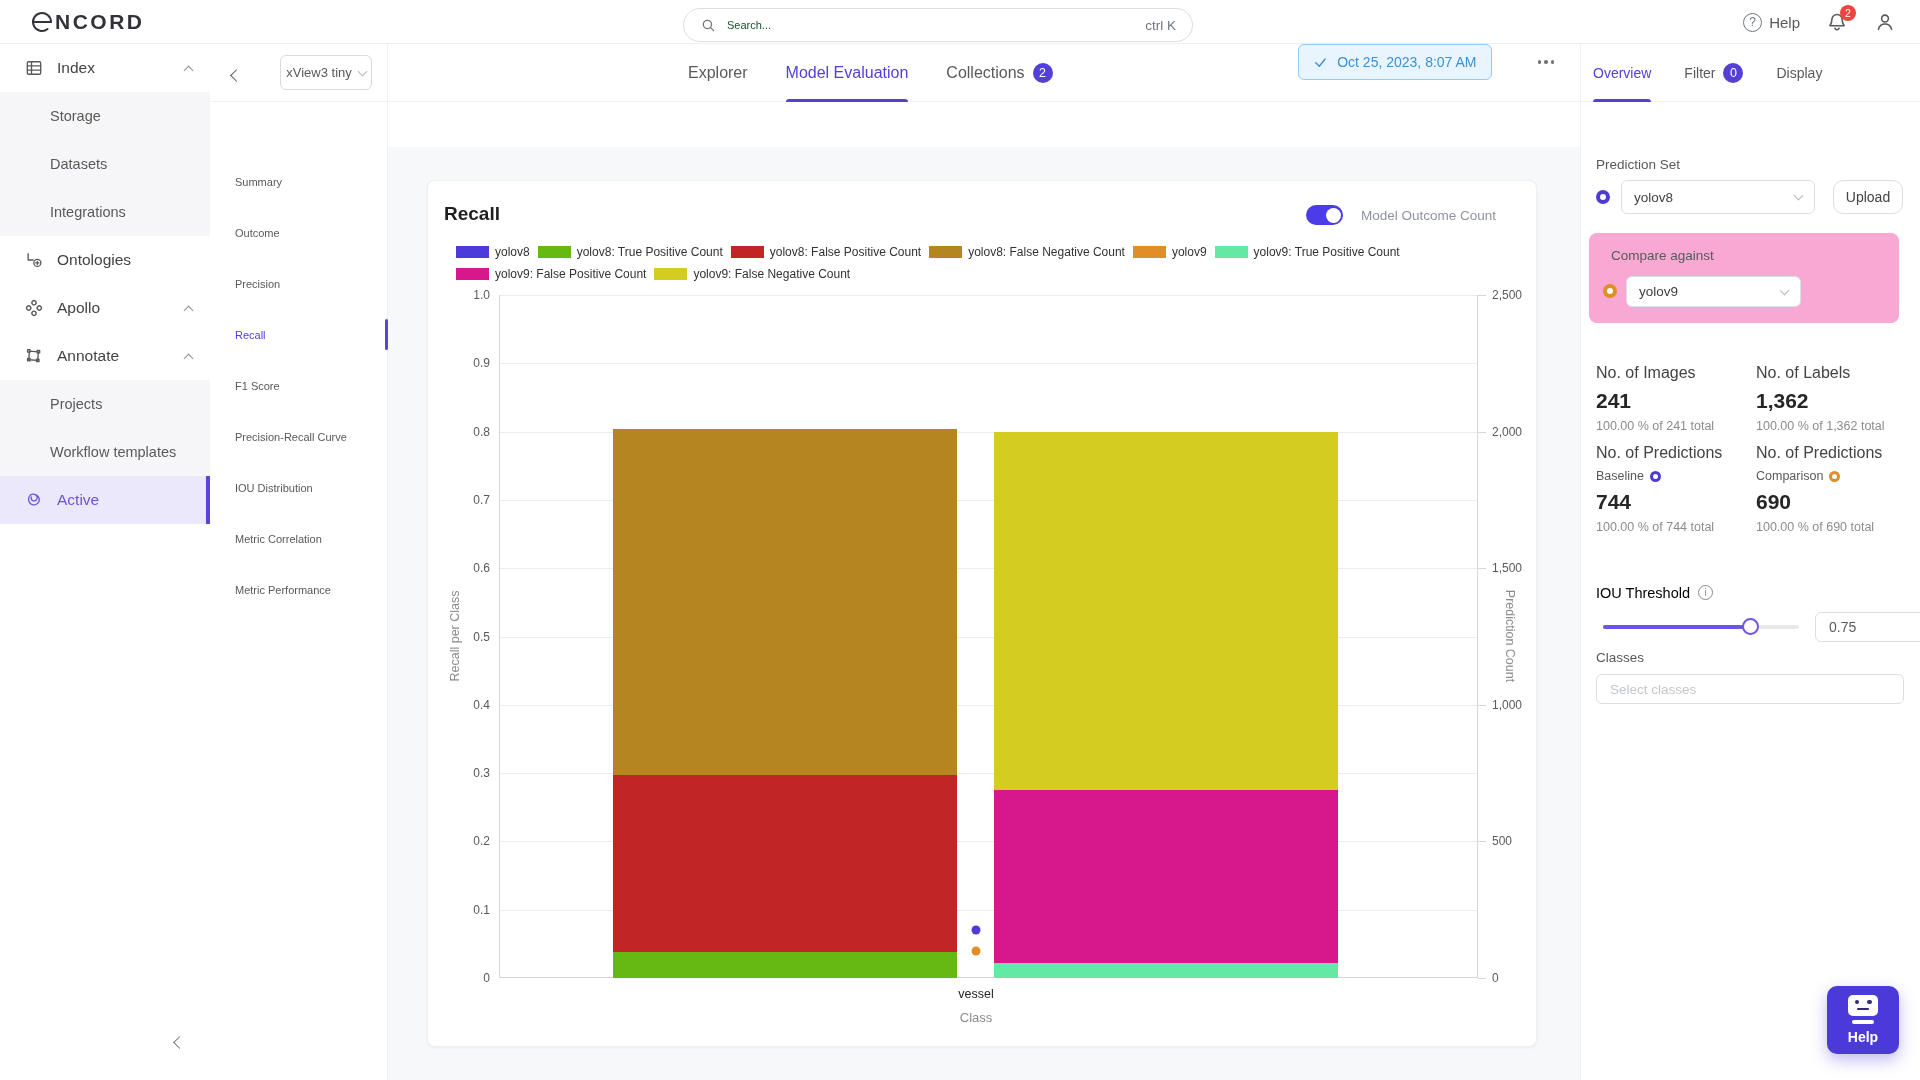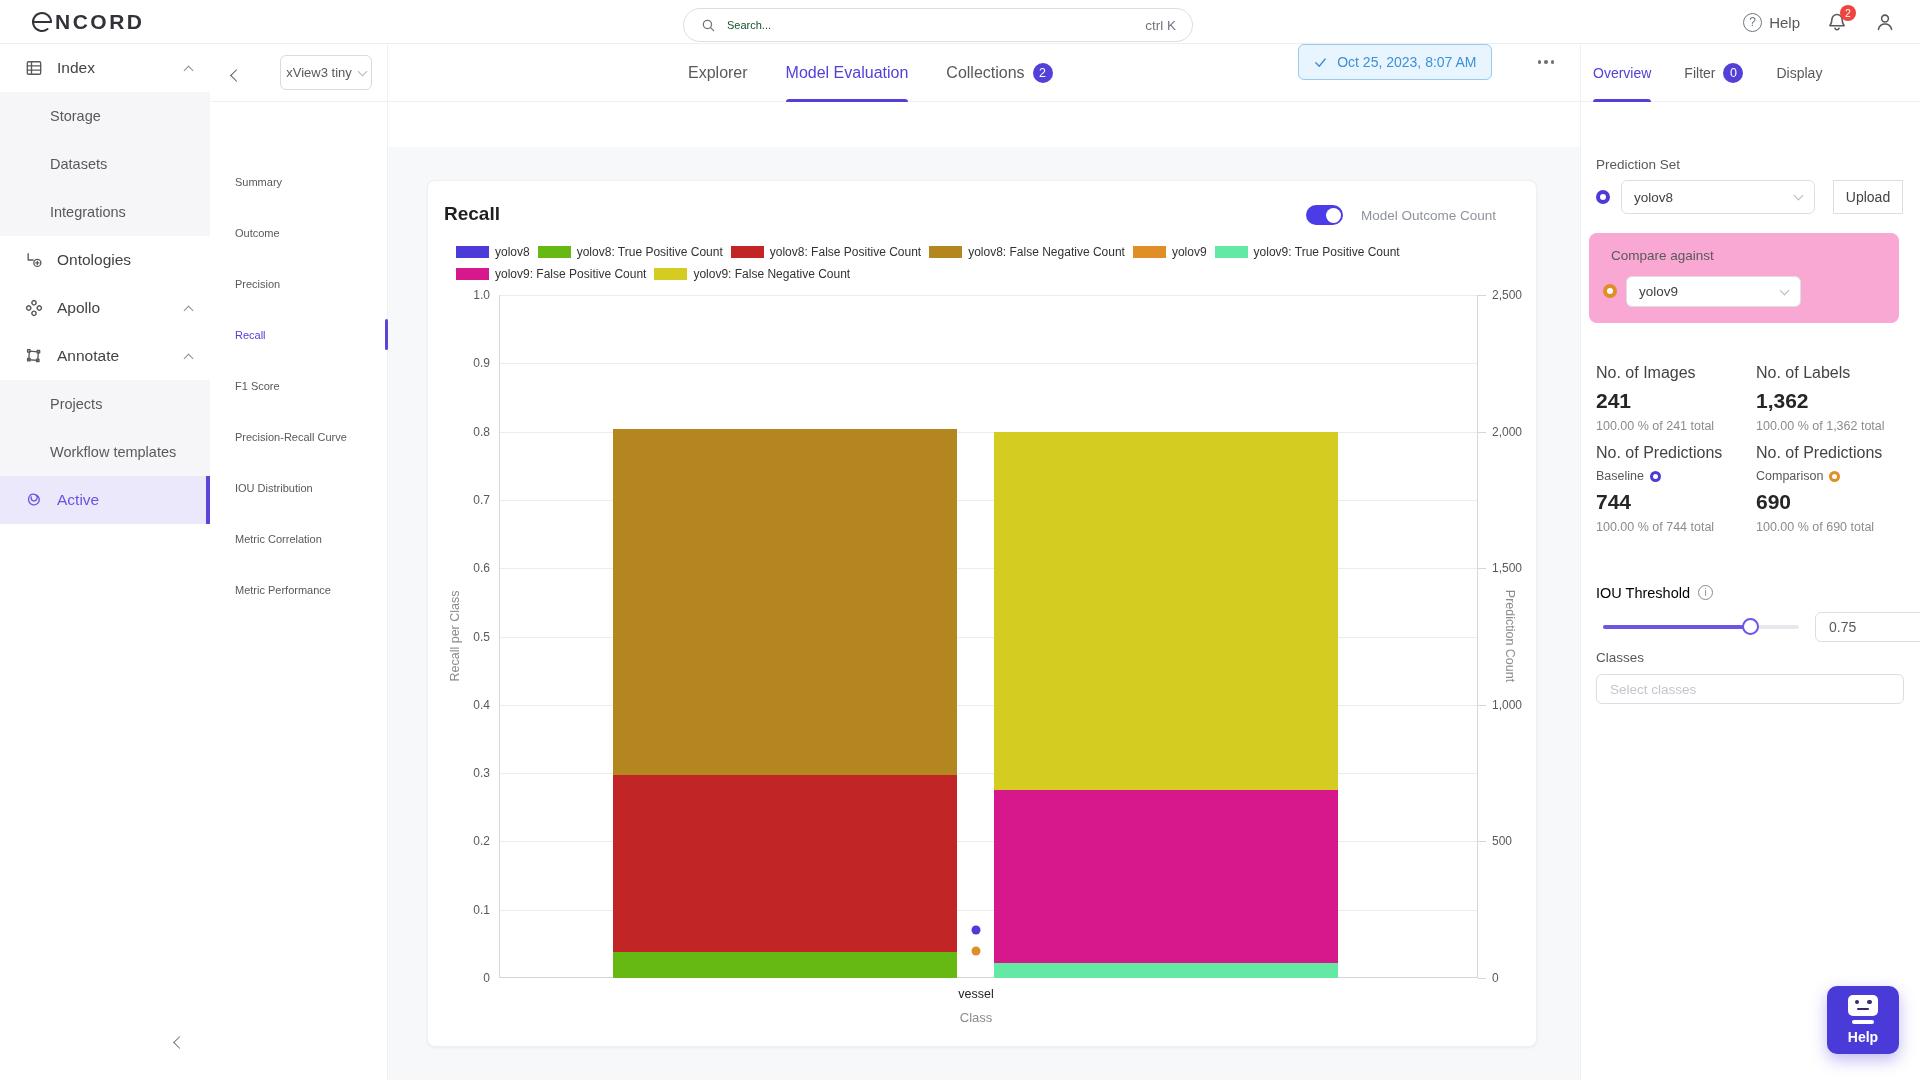--- a/index.html
+++ b/index.html
@@ -85,21 +85,21 @@
   .rightpanel{position:absolute;right:0;top:44px;width:340px;bottom:0;background:#fff;border-left:1px solid #eef0f2;z-index:5;}
   .panel-tabs{height:58px;border-bottom:1px solid #eef0f2;display:flex;align-items:center;gap:33px;padding-left:12px;}
   .ptab{font-size:14px;color:#595959;height:100%;display:flex;align-items:center;gap:8px;position:relative;cursor:pointer;}
   .ptab.active{color:#5240d9;}
   .ptab.active::after{content:"";position:absolute;left:0;right:0;bottom:-1px;height:3px;background:#5240d9;border-radius:3px 3px 0 0;}
   .plabel{position:absolute;font-size:13.5px;color:#595959;}
   .radio{width:14px;height:14px;border-radius:50%;border:4.5px solid #4c3bd8;background:#fff;position:absolute;cursor:pointer;}
   .radio.orange{border-color:#e08e26;}
   .select{position:absolute;border:1px solid #dcdee3;border-radius:6px;background:#fff;display:flex;align-items:center;
           justify-content:space-between;padding:0 12px;font-size:13.5px;color:#434343;cursor:pointer;}
-  .btn{position:absolute;border:1px solid #dcdee3;border-radius:0;background:#fff;display:grid;place-items:center;
+  .btn{position:absolute;border:1px solid #dcdee3;border-radius:10px;background:#fff;display:grid;place-items:center;
        font-size:14px;color:#434343;cursor:pointer;}
   .compare-box{position:absolute;left:8px;top:189px;width:310px;height:90px;background:#f9a8d4;border-radius:8px;}
   #stats{position:absolute;left:15px;top:320px;width:315px;display:grid;grid-template-columns:160px 1fr;}
   .stat{margin-bottom:11px;}
   .stat-title{font-size:16px;color:#434343;margin-bottom:7px;}
   .stat-tag{display:flex;align-items:center;gap:6px;font-size:12.5px;color:#595959;margin-bottom:7px;}
   .ring-dot{width:11px;height:11px;border-radius:50%;border:3.5px solid #4c3bd8;background:#fff;}
   .stat-value{font-size:21px;font-weight:600;color:#262626;margin-bottom:6px;}
   .stat-sub{font-size:12.5px;color:#8c8c8c;}
   .iou-row{position:absolute;left:15px;top:541px;display:flex;align-items:flex-start;gap:8px;font-size:14.5px;color:#000000;}

